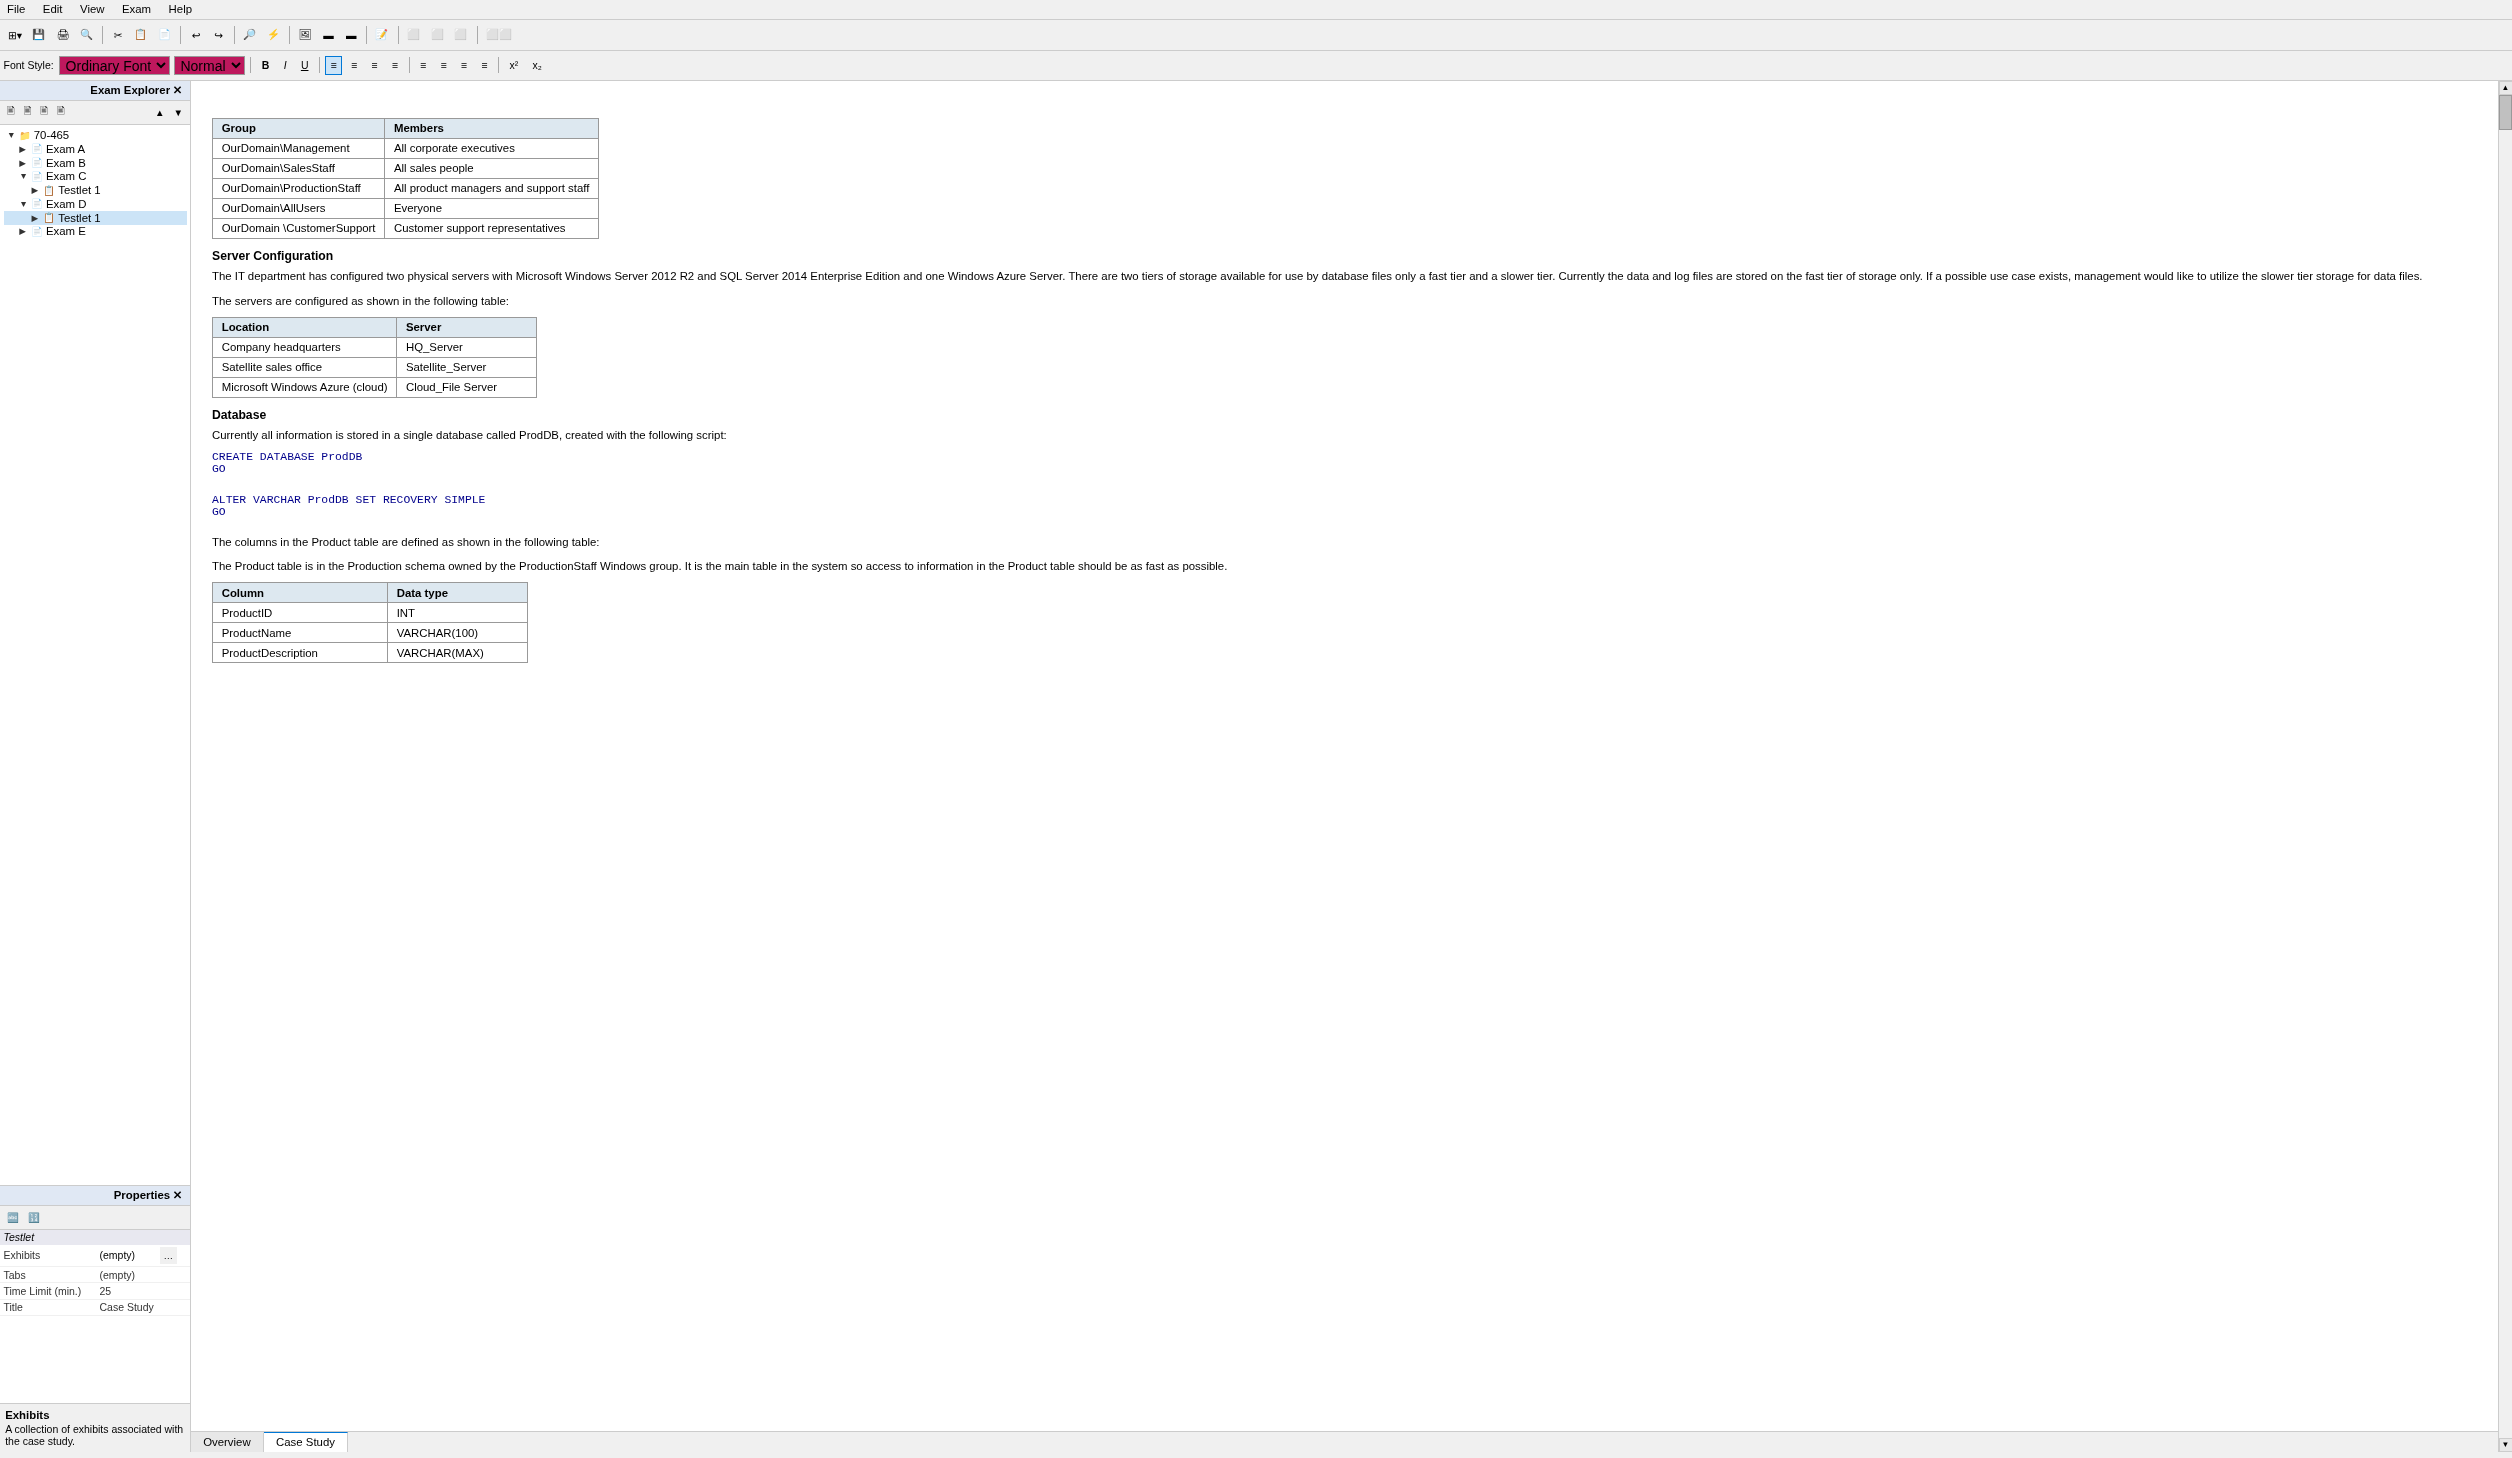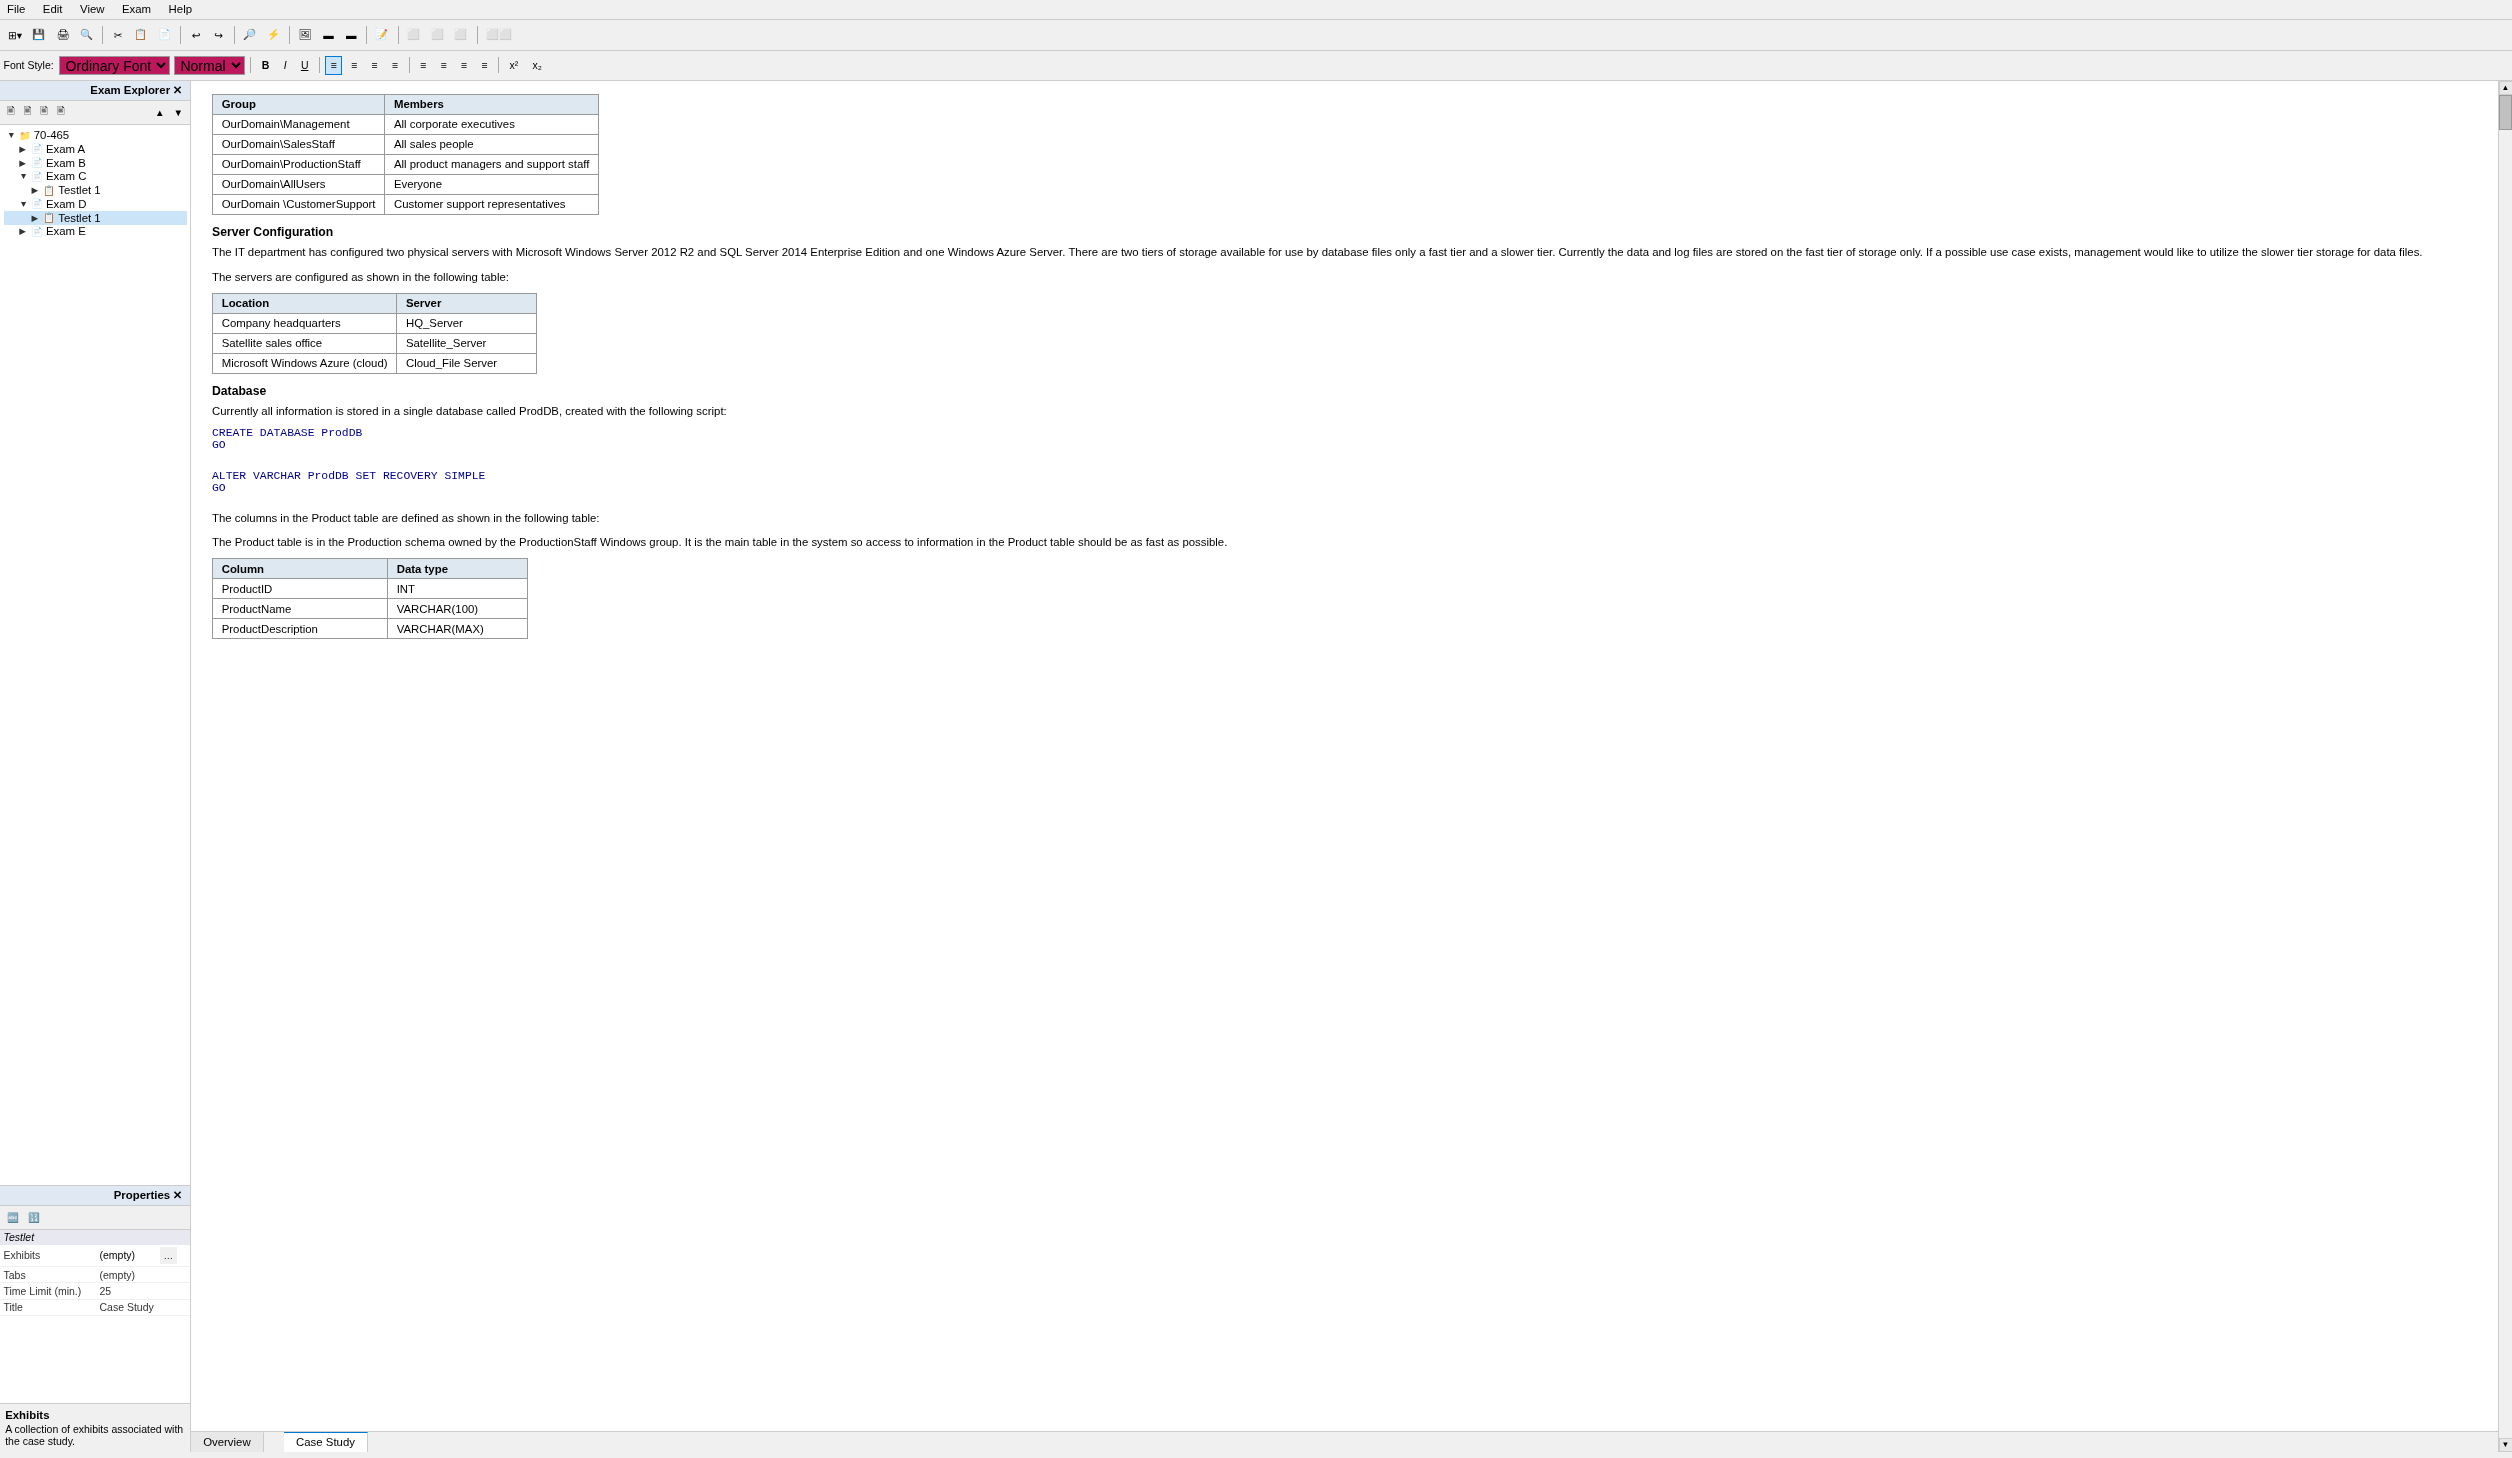--- a/index.html
+++ b/index.html
@@ -50,27 +50,27 @@
     .props-table td:first-child { color: #333; width: 96px; }
     .props-table td:last-child { color: #333; }
     .props-section { background: #e8e8f0; font-size: 10.5px; padding: 1.7px 3.5px; font-style: italic; }
 
     
     .exhibits-panel { padding: 5.2px; font-size: 10.5px; border-top: 0.9px solid #ccc; background: #f0f0f0; }
     .exhibits-title { font-weight: bold; margin-bottom: 1.7px; font-size: 11.4px; }
 
     
     .content-area { flex: 1; display: flex; flex-direction: column; background: white; overflow: hidden; }
-    .content-scroll { flex: 1; overflow-y: scroll; padding: 6px 21px; }
+    .content-scroll { flex: 1; overflow-y: scroll; padding: 30px 21px; }
     .content-scroll::-webkit-scrollbar { width: 14px; }
     .content-scroll::-webkit-scrollbar-track { background: #f0f0f0; border-left: 0.9px solid #ccc; }
     .content-scroll::-webkit-scrollbar-thumb { background: #c0c0c0; border: 0.9px solid #999; }
 
     
-    .bottom-tabs { border-top: 0.9px solid #ccc; display: flex; background: #f0f0f0; gap: 20px; }
+    .bottom-tabs { border-top: 0.9px solid #ccc; display: flex; background: #f0f0f0; }
     .tab { padding: 3.5px 12.2px; font-size: 11.4px; cursor: pointer; border-right: 0.9px solid #ccc; border-top: 1.7px solid transparent; background: #e8e8e8; }
     .tab.active { background: white; border-top: 1.7px solid #0078d7; }
 
     
     .data-table { border-collapse: collapse; margin: 7px 0 10.5px 0; }
     .data-table th { background: #dde8f0; border: 0.9px solid #999; padding: 3.5px 8.7px; text-align: left; font-weight: bold; font-size: 11.4px; }
     .data-table td { border: 0.9px solid #999; padding: 3.5px 8.7px; font-size: 11.4px; vertical-align: top; margin-top: 16px; }
 
     .section-title { font-weight: bold; font-size: 12.2px; margin: 10.5px 0 5.2px 0; }
     .body-text { font-size: 11.4px; line-height: 1.5; margin-bottom: 7px; }

